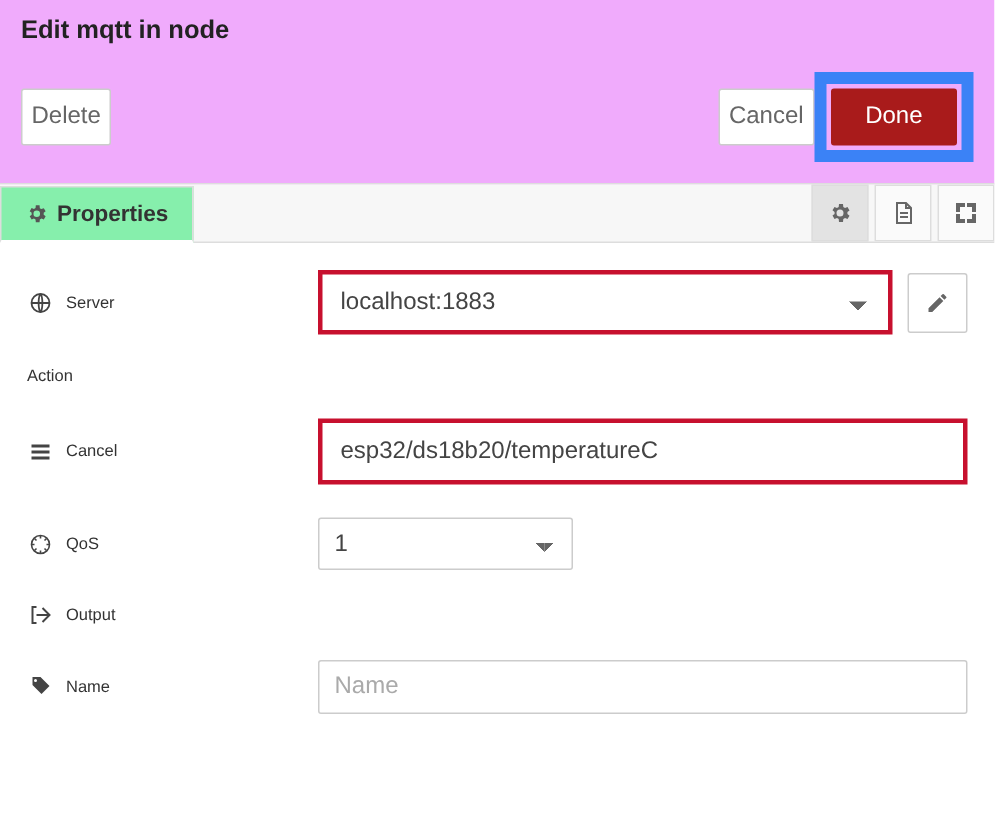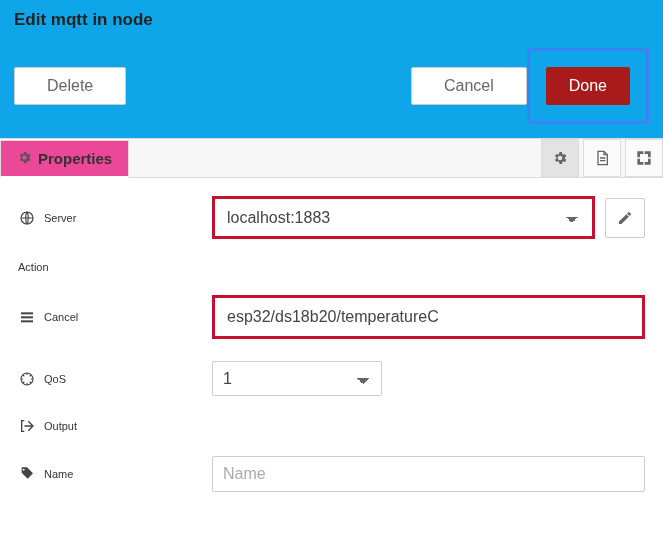--- a/index.html
+++ b/index.html
@@ -1,28 +1,28 @@
 <!DOCTYPE html>
 <html><head>
 <meta charset="utf-8">
 <style>
 * { box-sizing: border-box; margin: 0; padding: 0; }
 body { font-family: Arial, Helvetica, sans-serif; font-size: 15px; color: #333; background: #fff; width: 663px; }
-.header { background: #0ea5e9; border-bottom: 1px solid #ddd; }
+.header { background: #f0abfc; border-bottom: 1px solid #ddd; }
 .title-row { padding: 10px 14px 8px; }
 .title { font-size: 17px; font-weight: bold; color: #222; }
 .btn-row { display: flex; padding: 10px 14px 14px; align-items: center; }
-.btn { border: 1px solid #ccc; background: #fff; color: #666; padding: 9px 32px; font-size: 16px; cursor: pointer; border-radius: 2px; }
+.btn { border: 1px solid #ccc; background: #fff; color: #666; padding: 9px 6px; font-size: 16px; cursor: pointer; border-radius: 2px; }
 .btn.delete { }
 .spacer { flex: 1; }
 .btn.cancel { }
 .btn.done { background: #a91b1b; border-color: #a91b1b; color: #fff; padding: 9px 22px; }
-.hl-done { border: 3px solid #3b82f6; display: inline-block; padding: 16px; }
+.hl-done { border: 8px solid #3b82f6; display: inline-block; padding: 3px; }
 .tabs-row { display: flex; align-items: stretch; border-bottom: 1px solid #ddd; background: #f7f7f7; }
-.tab { background: #ec4899; border: 1px solid #ddd; border-bottom: 2px solid #fff; padding: 9px 16px; font-weight: bold; color: #333; display: flex; align-items: flex-start; gap: 6px; position: relative; top: 1px; }
+.tab { background: #86efac; border: 1px solid #ddd; border-bottom: 2px solid #fff; padding: 9px 16px; font-weight: bold; color: #333; display: flex; align-items: center; gap: 6px; position: relative; top: 1px; }
 .tabs-spacer { flex: 1; }
 .iconbtn { width: 38px; border: 1px solid #ddd; background: #fafafa; display: flex; align-items: center; justify-content: center; color: #666; margin-left: 4px; cursor: pointer; }
 .iconbtn.active { background: #e3e3e3; }
 .form { padding: 18px 18px 10px; }
 .form-row { display: flex; align-items: center; margin-bottom: 22px; }
 .label { width: 150px; display: flex; align-items: center; gap: 8px; color: #333; font-size: 11px; }
 .label .licon { color: #555; display: inline-flex; width: 18px; justify-content: center; }
 .field { flex: 1; display: flex; align-items: center; gap: 10px; margin-left: 44px; }
 .select, .input { border: 1px solid #ccc; padding: 8px 10px; font-size: 16px; color: #444; background: #fff; border-radius: 2px; width: 100%; }
 .select { appearance: none; -webkit-appearance: none; background-image: linear-gradient(45deg, transparent 50%, #666 50%), linear-gradient(135deg, #666 50%, transparent 50%); background-position: calc(100% - 18px) 16px, calc(100% - 12px) 16px; background-size: 6px 6px, 6px 6px; background-repeat: no-repeat; padding-right: 30px; }

